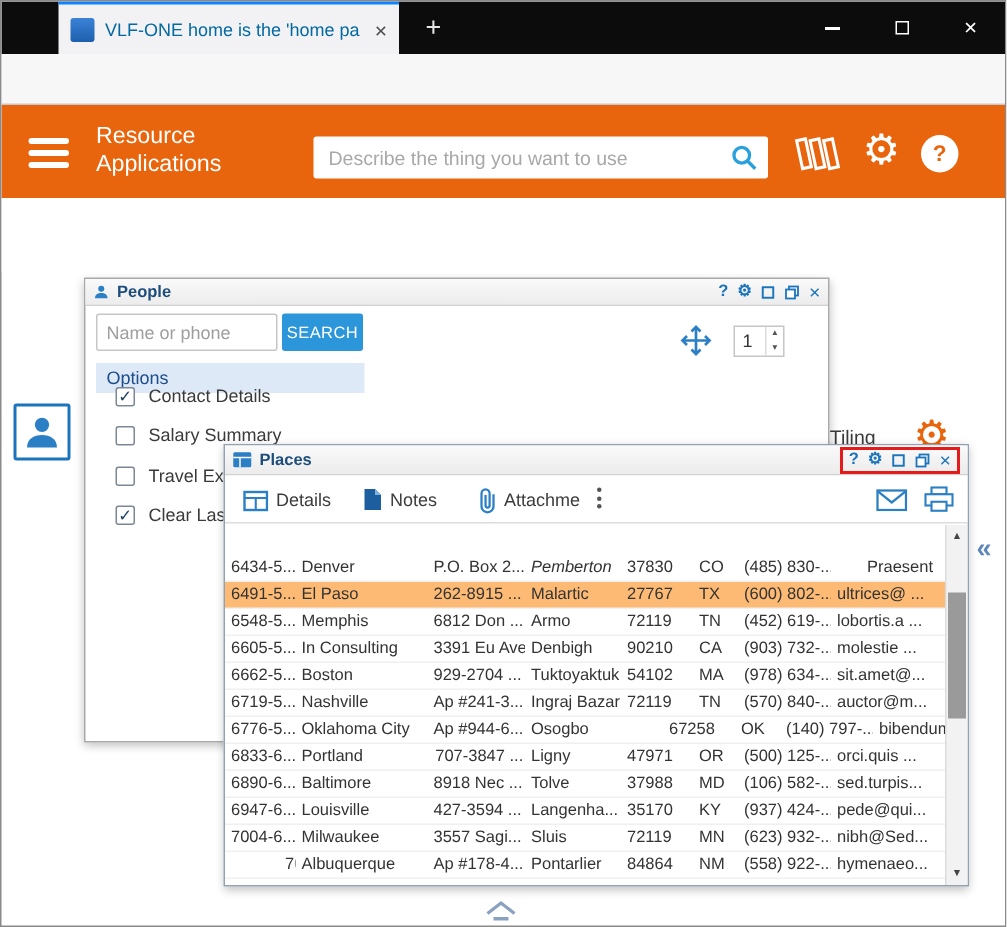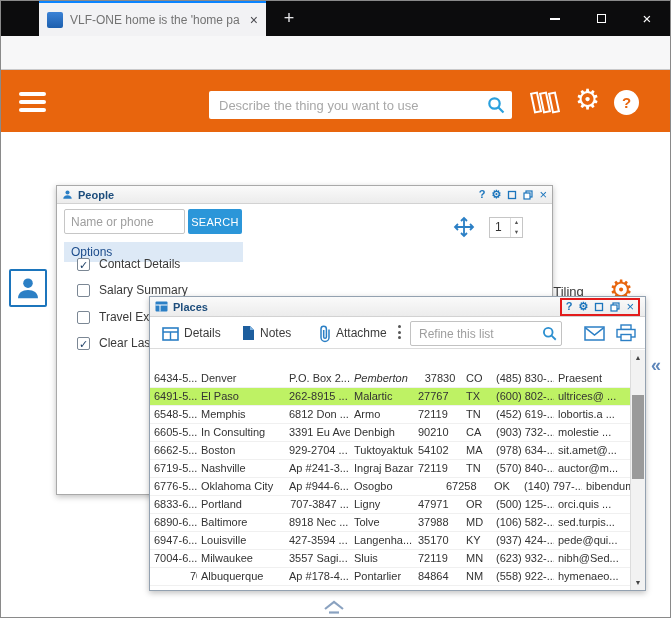--- a/index.html
+++ b/index.html
@@ -3,21 +3,21 @@
 <meta charset="utf-8">
 <style>
   * { margin:0; padding:0; box-sizing:border-box; }
   body { font-family:"Liberation Sans", sans-serif; background:#fff; }
   .window { position:relative; width:671px; height:618px; border:1px solid #8a8a8a; overflow:hidden; background:#fff; }
 
   
   .tabbar { position:absolute; left:0; top:0; width:100%; height:35px; background:#0c0c0d; }
   .tab { position:absolute; left:38px; top:0; width:227px; height:35px; background:#f2f2f4; border-top:2px solid #0a84ff; display:flex; align-items:center; padding:0 8px; gap:7px; }
   .favicon { width:16px; height:16px; border-radius:2px; background:linear-gradient(#3b82d6,#1d5fae); flex:0 0 auto; }
-  .tab-title { flex:1; font-size:12px; color:#737373; white-space:nowrap; overflow:hidden; }
+  .tab-title { flex:1; font-size:12px; color:#0369a1; white-space:nowrap; overflow:hidden; }
   .tab-close { color:#4a4a4f; font-size:14px; line-height:14px; }
   .newtab { position:absolute; left:276px; top:6px; width:24px; height:24px; color:#e6e6e8; font-size:18px; text-align:center; line-height:23px; }
   .wincontrols { position:absolute; right:0; top:0; height:35px; display:flex; }
   .winbtn { width:46px; height:35px; display:flex; align-items:center; justify-content:center; color:#fff; font-size:15px; }
   .min-glyph { width:10px; height:2px; background:#fff; display:inline-block; }
   .max-glyph { width:9px; height:9px; border:1.5px solid #fff; display:inline-block; }
 
   
   .navbar { position:absolute; top:35px; left:0; width:100%; height:34px; background:#f7f7f8; border-bottom:1px solid #c9c9cb; }
   .nav-back { position:absolute; left:10px; top:38px; width:28px; height:28px; border:1px solid #b5b5b7; border-radius:50%; color:#8a8a8e; font-size:15px; line-height:26px; text-align:center; }
@@ -103,21 +103,21 @@
   .refine-wrap input { width:100%; height:100%; border:1px solid #c2c2c2; border-radius:2px; padding:0 24px 0 8px; font-size:12px; font-family:inherit; outline:none; color:#333; }
   .refine-wrap input::placeholder { color:#9e9e9e; }
   .refine-wrap svg { position:absolute; right:5px; top:5px; }
   .ic-mail { position:absolute; left:434px; top:9px; }
   .ic-print { position:absolute; left:466px; top:7px; }
 
   .pl-thead { position:absolute; top:33px; left:0; right:15px; height:20px; display:flex; background:linear-gradient(#fcfcfc,#ececec); border-bottom:1px solid #c6c6c6; }
   .th { border-right:1px solid #c9c9c9; font-size:11px; color:#3c3c3c; display:flex; align-items:center; justify-content:center; white-space:nowrap; overflow:hidden; flex:0 0 auto; }
   .pl-tbody { position:absolute; top:53px; left:0; right:15px; bottom:0; overflow:hidden; }
   .tr { display:flex; height:18px; border-bottom:1px solid #f0f0f0; }
-  .tr.selected { background:#bef264; }
+  .tr.selected { background:#fdba74; }
   .td { font-size:11px; color:#333; line-height:17px; padding-left:4px; white-space:nowrap; overflow:hidden; flex:0 0 auto; }
   .pl-scroll { position:absolute; top:33px; right:0; bottom:0; width:15px; background:#f2f2f2; border-left:1px solid #dcdcdc; }
   .sb-arrow { position:absolute; left:0; width:14px; height:15px; font-size:7px; color:#444; text-align:center; line-height:15px; }
   .sb-up { top:0; }
   .sb-down { bottom:0; }
   .sb-thumb { position:absolute; left:1px; top:45px; width:12px; height:84px; background:#9a9a9a; }
 
   
   .handle-right { position:absolute; left:650px; top:354px; font-size:18px; font-weight:bold; color:#5f87ba; z-index:4; }
   .handle-bottom { position:absolute; left:320px; top:598px; z-index:4; }
@@ -173,20 +173,21 @@
         <i></i>
       </div>
   </div>
 
   <div class="appheader">
     <div class="burger">
         <i></i>
         <i></i>
         <i></i>
       </div>
+    <div class="app-title">Resource Applications</div>
     <div class="app-search">
       <input placeholder="Describe the thing you want to use" style="">
       <svg width="18" height="18" viewBox="0 0 18 18">
           <circle cx="7.5" cy="7.5" r="5.2" fill="none" stroke="#2aa0dd" stroke-width="2.2"></circle>
           <path d="M11.5 11.5 L16.5 16.5" stroke="#2aa0dd" stroke-width="2.2"></path>
         </svg>
     </div>
     <svg class="books" width="32" height="27" viewBox="0 0 32 27">
         <g fill="none" stroke="#fff" stroke-width="2">
           <rect x="5" y="4" width="6" height="19" transform="rotate(-12 8 13.5)"></rect>
@@ -310,47 +311,40 @@
         <span class="lbl lbl-notes">Notes</span>
         <svg class="ic-clip" width="14" height="19" viewBox="0 0 14 19">
             <path d="M11 5.5 v8 a4 4 0 0 1 -8 0 V5 a2.7 2.7 0 0 1 5.4 0 v8 a1.35 1.35 0 0 1 -2.7 0 V6" fill="none" stroke="#2b7fc5" stroke-width="1.5"></path>
           </svg>
         <span class="lbl lbl-attach">Attachme</span>
         <span class="vdots">
             <i></i>
             <i></i>
             <i></i>
           </span>
-        <span class="refine-wrap">
-          <input placeholder="Refine this list" style="">
-          <svg width="15" height="15" viewBox="0 0 18 18">
-              <circle cx="7.5" cy="7.5" r="5.2" fill="none" stroke="#2b8fd0" stroke-width="2.2"></circle>
-              <path d="M11.5 11.5 L16.5 16.5" stroke="#2b8fd0" stroke-width="2.2"></path>
-            </svg>
-        </span>
         <svg class="ic-mail" width="21" height="15" viewBox="0 0 21 15">
             <rect x="1" y="1" width="19" height="13" fill="#fff" stroke="#2b7fc5" stroke-width="1.5"></rect>
             <path d="M1.5 1.8 L10.5 9 L19.5 1.8" fill="none" stroke="#2b7fc5" stroke-width="1.5"></path>
           </svg>
         <svg class="ic-print" width="20" height="18" viewBox="0 0 20 18">
             <rect x="5" y="1" width="10" height="4.5" fill="#fff" stroke="#2b7fc5" stroke-width="1.4"></rect>
             <rect x="1" y="5.5" width="18" height="7.5" fill="#fff" stroke="#2b7fc5" stroke-width="1.4"></rect>
             <rect x="5" y="10.5" width="10" height="6" fill="#fff" stroke="#2b7fc5" stroke-width="1.4"></rect>
           </svg>
       </div>
       <div class="pl-tbody">
           <div class="tr">
             <div class="td" style="width: 47px;">6434-5...</div>
             <div class="td" style="width: 88px;">Denver</div>
             <div class="td" style="width: 65px;">P.O. Box 2...</div>
             <div class="td" style="width: 64px; font-style: italic;">Pemberton</div>
-            <div class="td" style="width: 48px; text-align: center;">37830</div>
+            <div class="td" style="width: 48px;">37830</div>
             <div class="td" style="width: 30px;">CO</div>
             <div class="td" style="width: 62px;">(485) 830-...</div>
-            <div class="td" style="width: 75px;">Praesent</div>
+            <div class="td" style="width: 75px; margin-left: 20px;">Praesent</div>
           </div>
           <div class="tr selected">
             <div class="td" style="width: 47px;">6491-5...</div>
             <div class="td" style="width: 88px;">El Paso</div>
             <div class="td" style="width: 65px;">262-8915 ...</div>
             <div class="td" style="width: 64px;">Malartic</div>
             <div class="td" style="width: 48px;">27767</div>
             <div class="td" style="width: 30px;">TX</div>
             <div class="td" style="width: 62px;">(600) 802-...</div>
             <div class="td" style="width: 75px;">ultrices@ ...</div>

